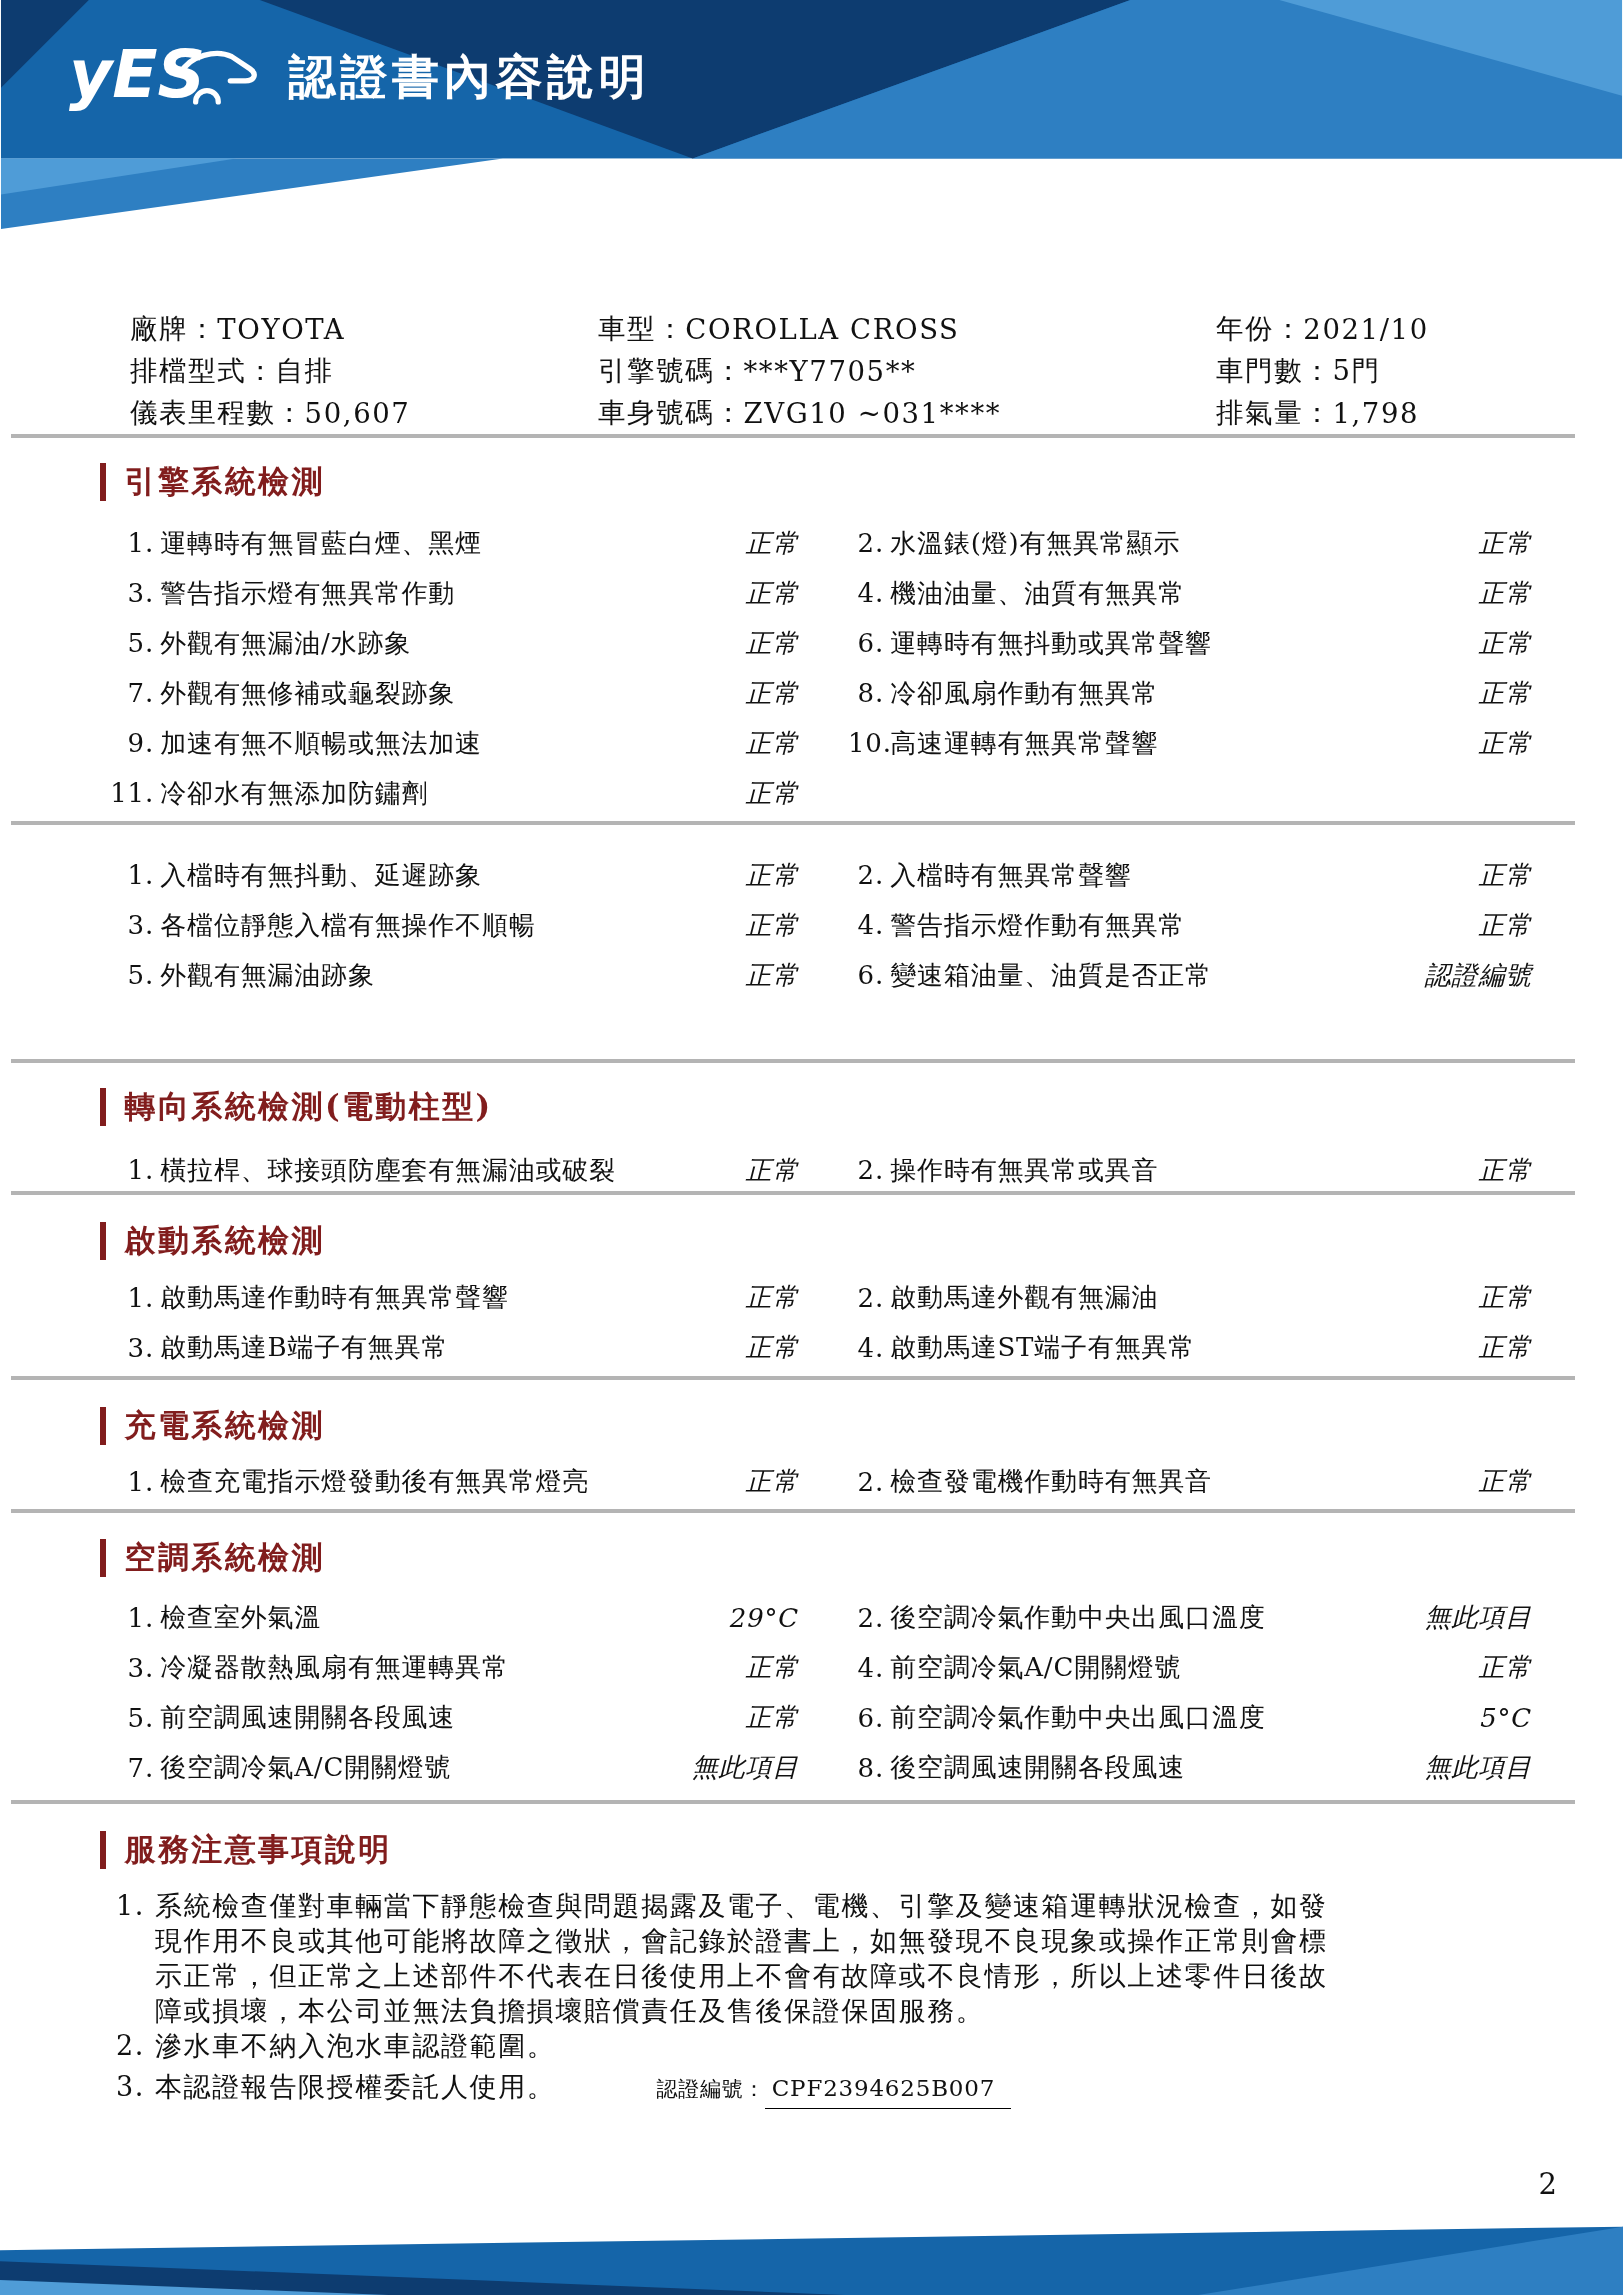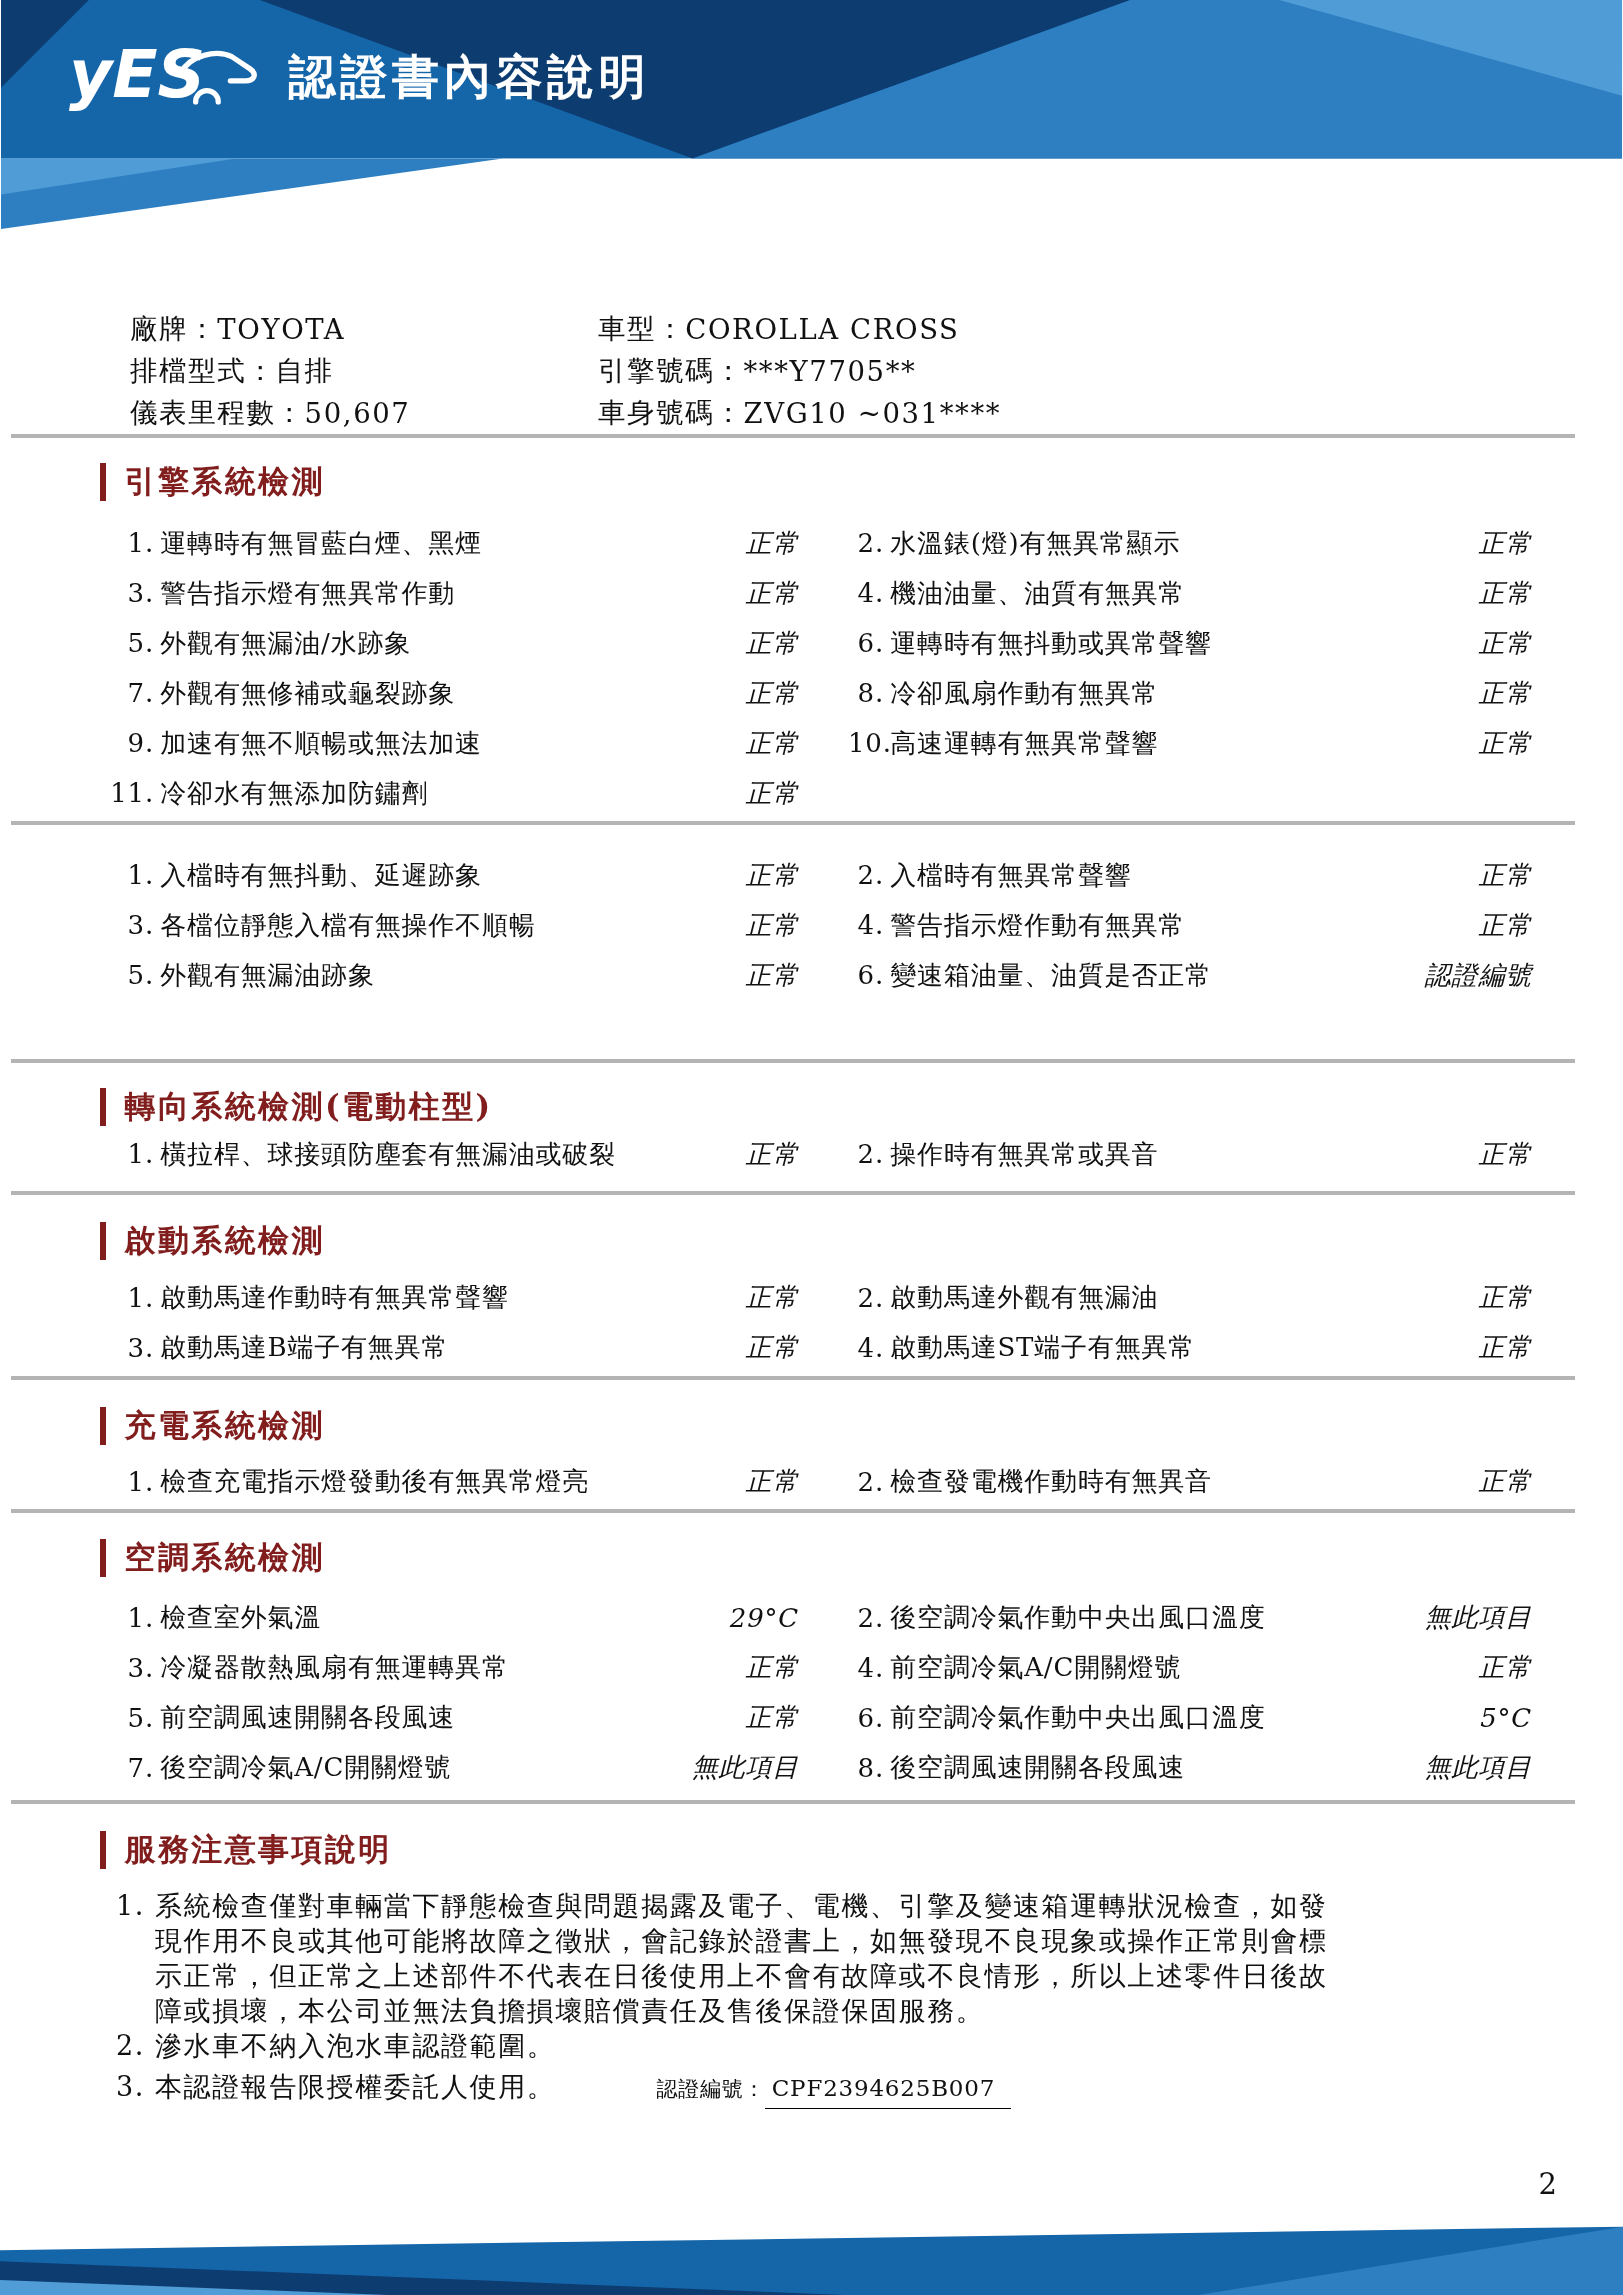--- a/index.html
+++ b/index.html
@@ -94,20 +94,34 @@
       </div>
     <div class="info-row">
         <span>引擎號碼：</span>
         <span>***Y7705**</span>
       </div>
     <div class="info-row">
         <span>車身號碼：</span>
         <span>ZVG10 ~031****</span>
       </div>
   </div>
+  <div class="info-col c3">
+    <div class="info-row">
+        <span>年份：</span>
+        <span>2021/10</span>
+      </div>
+    <div class="info-row">
+        <span>車門數：</span>
+        <span>5門</span>
+      </div>
+    <div class="info-row">
+        <span>排氣量：</span>
+        <span>1,798</span>
+      </div>
+  </div>
 
   <div class="notes">
     <div class="sec-title">
       <span class="bar"></span>
       <span class="t">服務注意事項說明</span>
     </div>
     <div class="note-list">
       <div class="note-row">
         <span class="note-num">1.</span>
         <span class="note-text wide">系統檢查僅對車輛當下靜態檢查與問題揭露及電子、電機、引擎及變速箱運轉狀況檢查，如發現作用不良或其他可能將故障之徵狀，會記錄於證書上，如無發現不良現象或操作正常則會標示正常，但正常之上述部件不代表在日後使用上不會有故障或不良情形，所以上述零件日後故障或損壞，本公司並無法負擔損壞賠償責任及售後保證保固服務。</span>
@@ -227,21 +241,21 @@
           <span class="value">正常</span>
         </div>
         <div class="item right">
           <span class="num">6.</span>
           <span class="label">變速箱油量、油質是否正常</span>
           <span class="value">認證編號</span>
         </div>
       </div>
     </div>
     <div class="section" style="top: 1088px;">
-      <div class="sec-title" style="margin-bottom: 3px;">
+      <div class="sec-title" style="margin-bottom: 19px;">
         <span class="bar"></span>
         <span class="t">轉向系統檢測(電動柱型)</span>
       </div>
       <div class="items">
         <div class="item left">
           <span class="num">1.</span>
           <span class="label">橫拉桿、球接頭防塵套有無漏油或破裂</span>
           <span class="value">正常</span>
         </div>
         <div class="item right">

